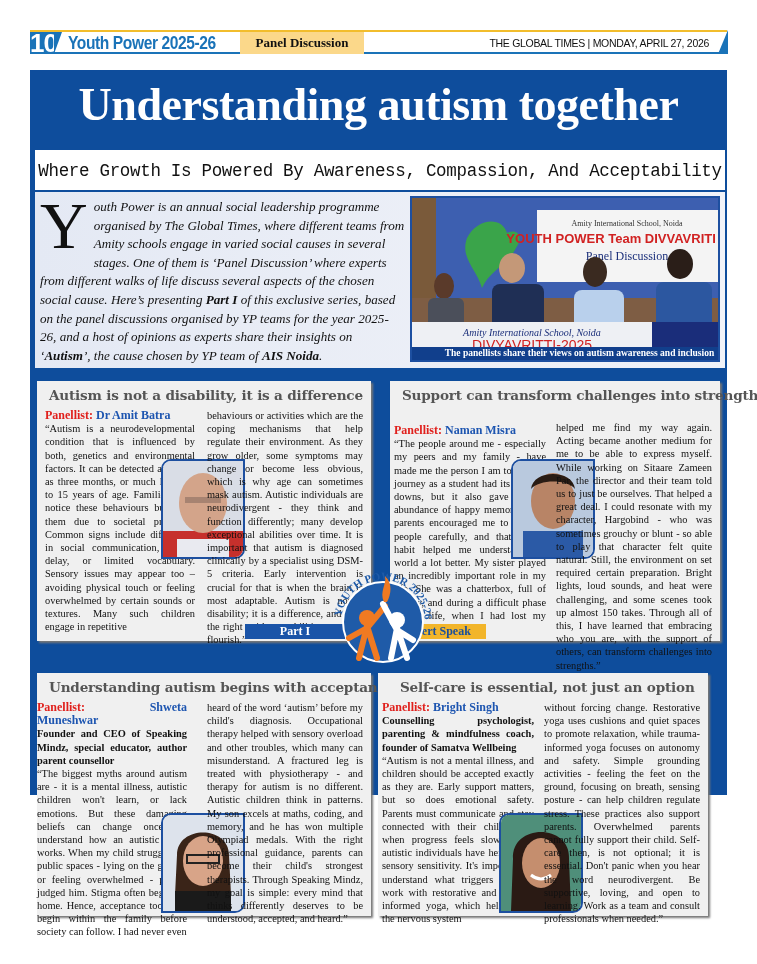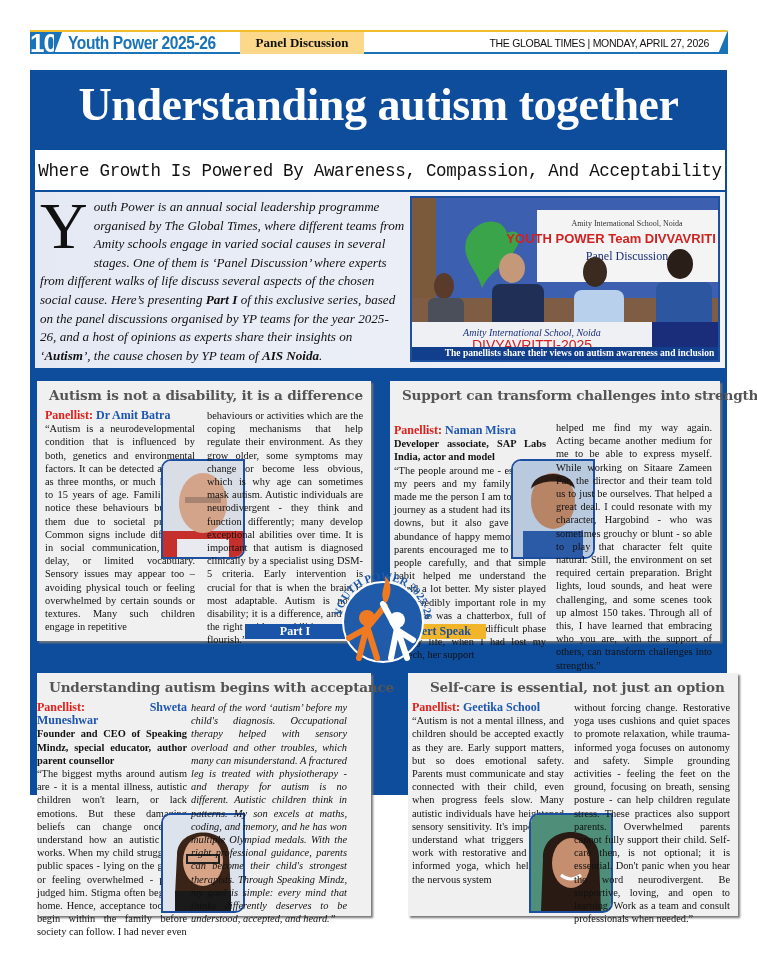--- a/index.html
+++ b/index.html
@@ -111,21 +111,20 @@
   </div>
   <div class="col" style="left:170px; top:28px; width:156px;">
     <div>behaviours or activities which are the coping mechanisms that help regulate their environment. As they grow older, some symptoms may change or become less obvious, which is why age can sometimes mask autism. Autistic individuals are neurodivergent - they think and function differently; many develop exceptional abilities over time. It is important that autism is diagnosed clinically by a specialist using DSM-5 criteria. Early intervention is crucial for that is when the brain is most adaptable. Autism is not a disability; it is a difference, and with the right guidance, abilities can truly flourish.”</div>
   </div>
 </div>
 
 <div class="panel" style="left:390px; top:381px; width:330px; height:260px;">
   <div class="panel-title">Support can transform challenges into strengths</div>
   <div class="col" style="left:4px; top:28px; width:152px;margin-top:15px;">
     <div class="who"><span class="lab">Panellist:</span> <span class="nm">Naman Misra</span></div>
-    <div class="role">Developer associate, SAP Labs India, actor and model</div>
     <div>“The people around me - especially my peers and my family - have made me the person I am today. My journey as a student had its ups and downs, but it also gave me an abundance of happy memories. My parents encouraged me to observe people carefully, and that simple habit helped me understand the world a lot better. My sister played an incredibly important role in my life. She was a chatterbox, full of energy, and during a difficult phase of my life, when I had lost my speech, her support</div>
   </div>
   <div class="portrait" style="left:121px; top:78px;">
     <svg width="80" height="96" viewBox="0 0 80 96">
         <rect width="80" height="96" fill="#b9c9de"></rect>
         <ellipse cx="40" cy="40" rx="22" ry="28" fill="#b88466"></ellipse>
         <path d="M18 28 C20 8 60 8 62 28 C55 18 26 18 18 28Z" fill="#2a1c14"></path>
         <rect x="10" y="70" width="60" height="26" fill="#2b5aa6"></rect>
       </svg>
   </div>
@@ -143,29 +142,30 @@
   </div>
   <div class="portrait" style="left:124px; top:140px;">
     <svg width="80" height="96" viewBox="0 0 80 96">
         <rect width="80" height="96" fill="#dde3ec"></rect>
         <path d="M14 40 C14 10 66 10 66 40 L68 80 L12 80Z" fill="#3a2418"></path>
         <ellipse cx="40" cy="46" rx="20" ry="25" fill="#d8a488"></ellipse>
         <rect x="24" y="40" width="32" height="8" fill="none" stroke="#222" stroke-width="2"></rect>
         <rect x="12" y="76" width="56" height="20" fill="#1a1a1a"></rect>
       </svg>
   </div>
-  <div class="col" style="left:154px; top:28px; width:156px;font-style:italic;">
+  <div class="col" style="left:170px; top:28px; width:156px;">
     <div>heard of the word ‘autism’ before my child's diagnosis. Occupational therapy helped with sensory overload and other troubles, which many can misunderstand. A fractured leg is treated with physiotherapy - and therapy for autism is no different. Autistic children think in patterns. My son excels at maths, coding, and memory, and he has won multiple Olympiad medals. With the right professional guidance, parents can become their child's strongest therapists. Through Speaking Mindz, my goal is simple: every mind that thinks differently deserves to be understood, accepted, and heard.”</div>
   </div>
 </div>
 
-<div class="panel" style="left:408px; top:673px; width:330px; height:243px;">
+<div class="panel" style="left:378px; top:673px; width:330px; height:243px;">
   <div class="panel-title" style="left:22px;">Self-care is essential, not just an option</div>
   <div class="col" style="left:4px; top:28px; width:152px;">
-    <div class="who"><span class="lab">Panellist:</span> <span class="nm">Geetika School</span></div>
+    <div class="who"><span class="lab">Panellist:</span> <span class="nm">Bright Singh</span></div>
+    <div class="role">Counselling psychologist, parenting &amp; mindfulness coach, founder of Samatva Wellbeing</div>
     <div>“Autism is not a mental illness, and children should be accepted exactly as they are. Early support matters, but so does emotional safety. Parents must communicate and stay connected with their child, even when progress feels slow. Many autistic individuals have heightened sensory sensitivity. It's important to understand what triggers them. I work with restorative and trauma-informed yoga, which helps calm the nervous system</div>
   </div>
   <div class="portrait" style="left:121px; top:140px;">
     <svg width="80" height="96" viewBox="0 0 80 96">
         <rect width="80" height="96" fill="#4f8f7a"></rect>
         <path d="M12 44 C10 8 70 8 68 44 L70 96 L10 96Z" fill="#2a1a14"></path>
         <ellipse cx="40" cy="48" rx="19" ry="25" fill="#c58e6e"></ellipse>
         <path d="M30 60 Q40 68 50 60" stroke="#fff" stroke-width="3" fill="none"></path>
       </svg>
   </div>

